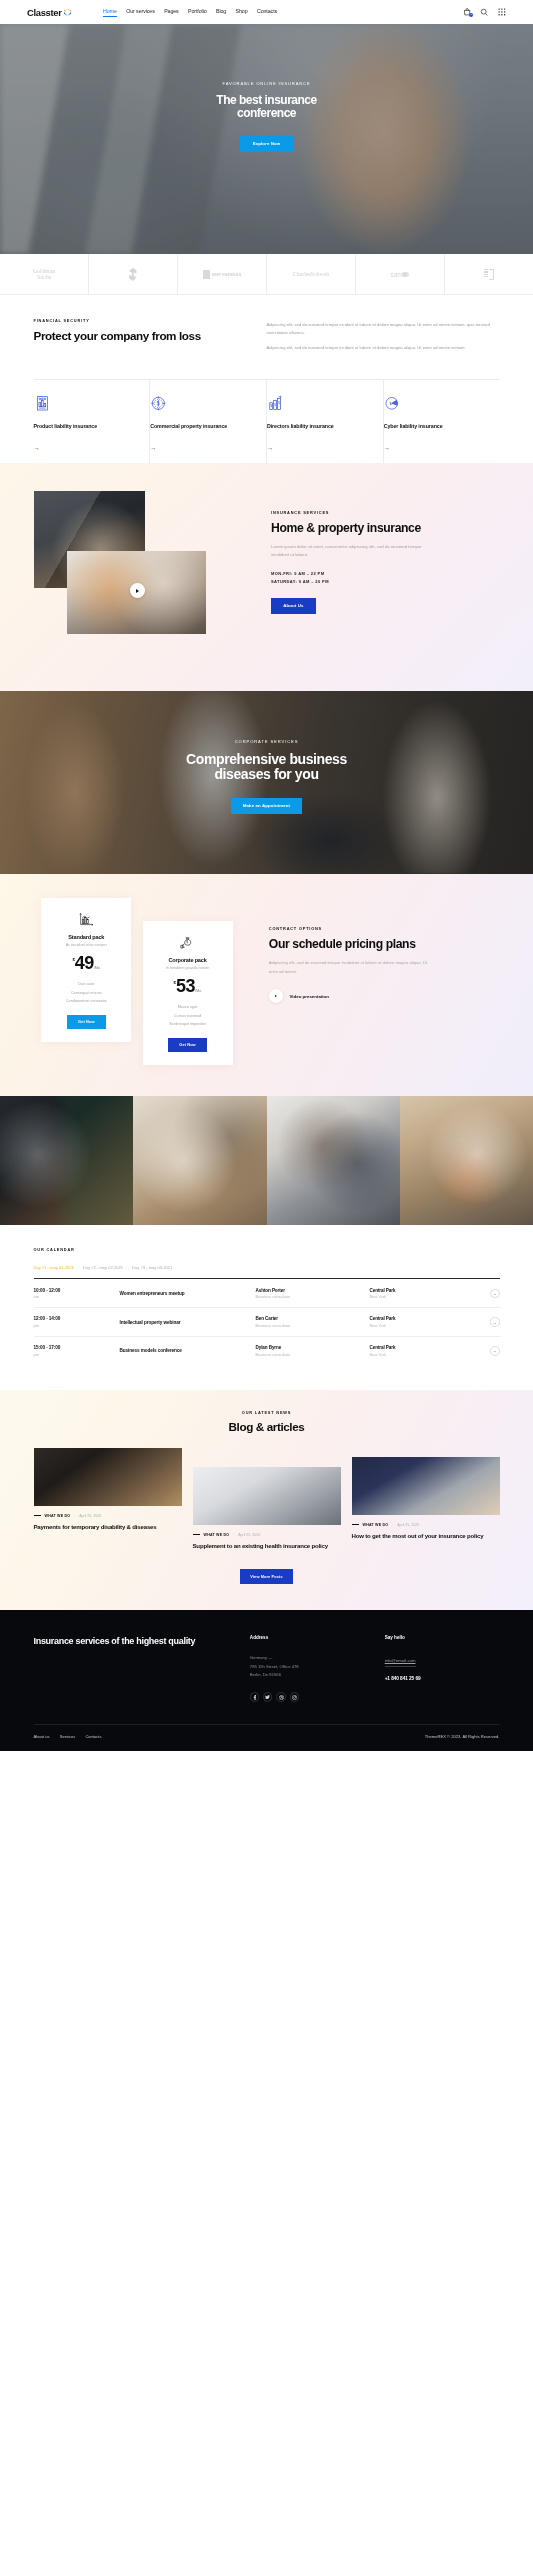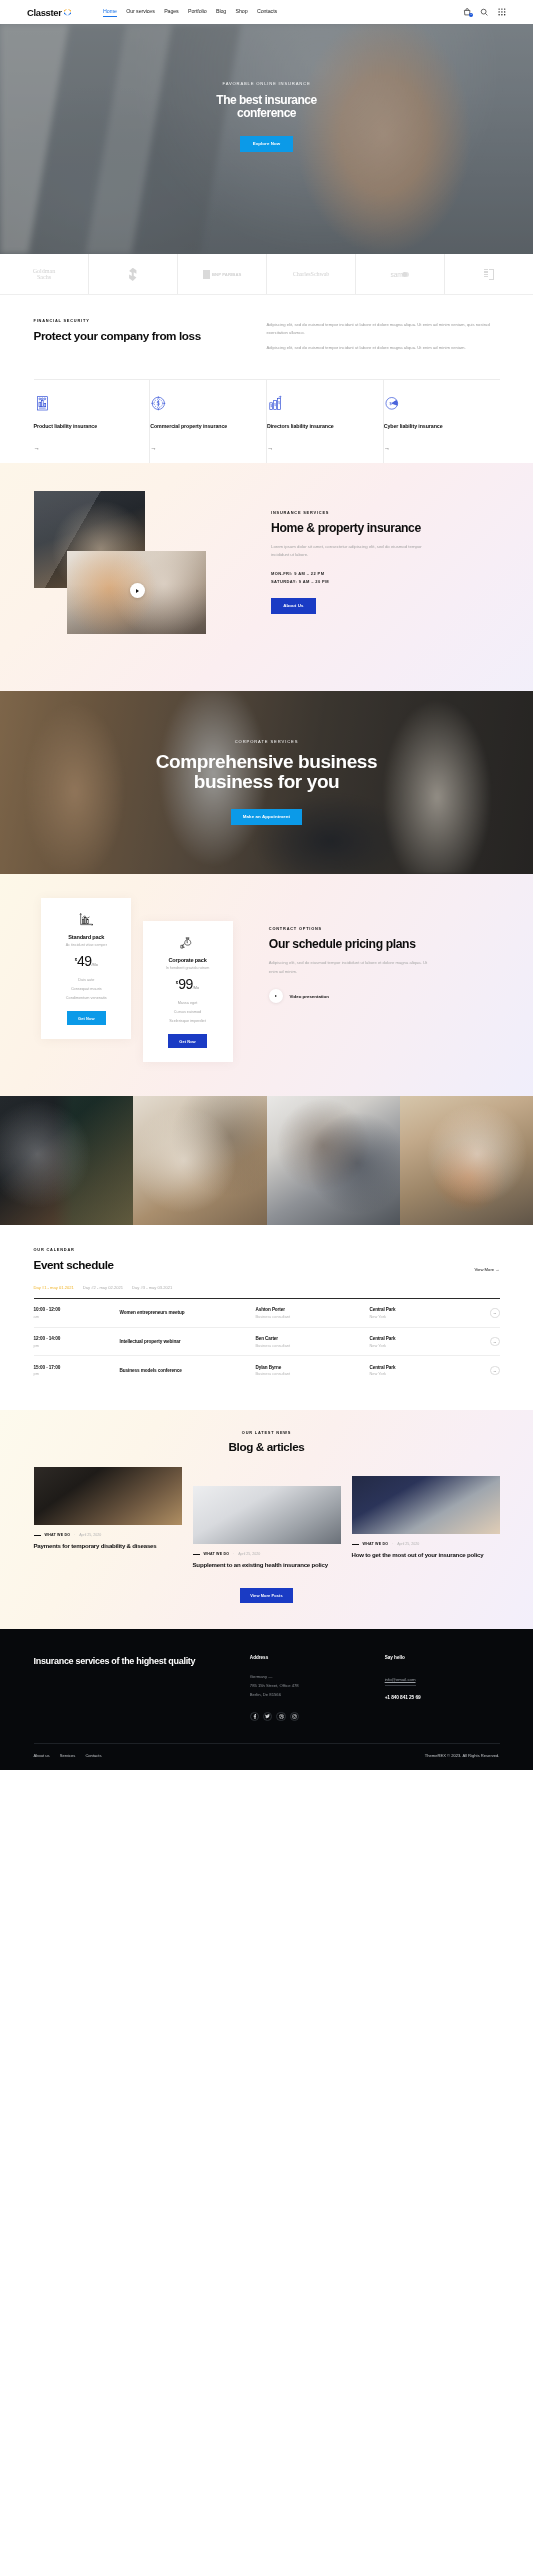--- a/index.html
+++ b/index.html
@@ -191,41 +191,41 @@
     background:
       radial-gradient(ellipse 72px 128px at 14% 55%, #cba176 0%, rgba(170,130,90,0) 70%),
       radial-gradient(ellipse 78px 133px at 40% 45%, #d9d6d0 0%, rgba(200,195,185,0) 70%),
       radial-gradient(ellipse 78px 139px at 82% 58%, #cfc6b8 0%, rgba(190,180,165,0) 70%),
       radial-gradient(ellipse 111px 67px at 62% 82%, #23252a 0%, rgba(30,32,38,0) 70%);
     filter: blur(1.7px);
   }
   .corpbanner:after{content:"";position:absolute;inset:0;background:rgba(30,32,36,.34);}
   .corp-inner { position:relative;z-index:3; text-align:center; padding-top: 48px;}
   .corp-eyebrow{color:#fff;font-size:4.1px;letter-spacing:0.9px;font-weight:500;margin-bottom:7.8px;}
-  .corp-title{color:#fff;font-size:19px;font-weight:700;line-height:1.1;letter-spacing:-0.4px;margin-bottom:15.5px;}
+  .corp-title{color:#fff;font-size:14px;font-weight:700;line-height:1.1;letter-spacing:-0.4px;margin-bottom:15.5px;}
 
   
   .pricing {
     padding: 24.4px 0 31px; position: relative;
     background: linear-gradient(120deg,#fdf8e8 0%,#fdf3e8 22%,#fbeeee 48%,#f7eef4 72%,#f0eefb 100%);
   }
   .pr-row { display:flex; gap: 13.3px; align-items:flex-start;}
   .pr-cards { width: 222px; position: relative; height: 167px;}
   .pcard {
     background:#fff; position:absolute; padding: 14.4px 11px 13.3px; text-align:center;
     box-shadow: 0 1.1px 10px rgba(120,90,90,.07);
   }
   .pcard.std { left: 7.8px; top: 0; width: 90px; }
   .pcard.cor { left: 109px; top: 23px; width: 90px; }
   .pc-icon { width: 14.4px;height:13.3px;margin: 0 auto 7.8px; color:#111;}
   .pc-title { font-size: 5.6px; font-weight: 700; letter-spacing:-0.2px; margin-bottom:3.3px;}
   .pc-sub { font-size: 3.7px; color:#a8a8a8; margin-bottom: 7.8px;}
   .pc-price { display:flex; align-items:flex-start; justify-content:center; margin-bottom: 9px;}
   .pc-cur { font-size: 4.4px; font-weight:700; margin-top:2.2px; }
-  .pc-num { font-size: 14px; font-weight: 400; line-height:.9; letter-spacing:-0.6px;}
+  .pc-num { font-size: 18px; font-weight: 700; line-height:.9; letter-spacing:-0.6px;}
   .pc-per { font-size: 3.9px; color:#8d8d8d; align-self:flex-end; margin-bottom:0.6px;}
   .pc-feat { font-size: 3.8px; color:#a6a6a6; line-height: 2.3; margin-bottom: 9px;}
   .pc-btn { font-size: 3.9px; padding: 4.4px 11px; }
   .pr-right { flex:1; padding-top: 28px; }
   .pr-desc { font-size: 4.2px; line-height:1.95; color:#a8a8a8; margin: 7.8px 0 13.3px; max-width:167px;}
   .videorow { display:flex; align-items:center; gap:6.7px;}
   .videorow .circ {
     width:14px;height:14px;border-radius:50%;background:#fff;display:flex;
     align-items:center;justify-content:center;box-shadow:0 0.6px 3.3px rgba(0,0,0,.1);
   }
@@ -517,21 +517,21 @@
         </div>
       </div>
     </div>
   </section>
 
   <section class="corpbanner">
     <div class="corp-inner">
       <div class="corp-eyebrow">CORPORATE SERVICES</div>
       <h2 class="corp-title">
         <span>Comprehensive business</span><br>
-        <span>business for you</span>
+        <span>diseases for you</span>
       </h2>
       <button class="btn btn-cyan">Make an Appointment</button>
     </div>
   </section>
 
   <section class="pricing">
     <div class="inner">
       <div class="pr-row">
         <div class="pr-cards">
 
@@ -569,21 +569,21 @@
                 <path d="M12 5.5l-1.2-2.3h5.6L15.2 5.5z"></path>
                 <text x="11.3" y="13.5" font-size="5.5" fill="#111" stroke="none">$</text>
                 <path d="M8.2 14.2l-3 1.6v4.6h3.3"></path>
                   <path d="M1.5 16.8h3.7v5H1.5z"></path>
               </svg>
             </div>
             <div class="pc-title">Corporate pack</div>
             <div class="pc-sub">In hendrerit gravida rutrum</div>
             <div class="pc-price">
               <span class="pc-cur">$</span>
-              <span class="pc-num">99</span>
+              <span class="pc-num">53</span>
               <span class="pc-per">/Mo</span>
             </div>
             <div class="pc-feat">
               <div>Massa eget</div>
               <div>Cursus euismod</div>
               <div>Scelerisque imperdiet</div>
             </div>
             <button class="btn btn-blue pc-btn">Get Now</button>
           </div>
 
@@ -606,24 +606,20 @@
   <section class="gallery">
     <div class="gal g1"></div>
     <div class="gal g2"></div>
     <div class="gal g3"></div>
     <div class="gal g4"></div>
   </section>
 
   <section class="events">
     <div class="inner">
       <div class="eyebrow">OUR CALENDAR</div>
-      <div class="ev-head">
-        <h2 class="h2">Event schedule</h2>
-        <a href="#" class="viewmore">View More →</a>
-      </div>
       <div class="ev-tabs">
         <div class="ev-tab active">Day #1 - may 01.2021</div>
         <div class="ev-tab">Day #2 - may 02.2021</div>
         <div class="ev-tab">Day #3 - may 03.2021</div>
       </div>
       <div class="ev-table">
 
         <div class="ev-row">
           <div class="ev-time">
             <b>10:00 - 12:00</b>

